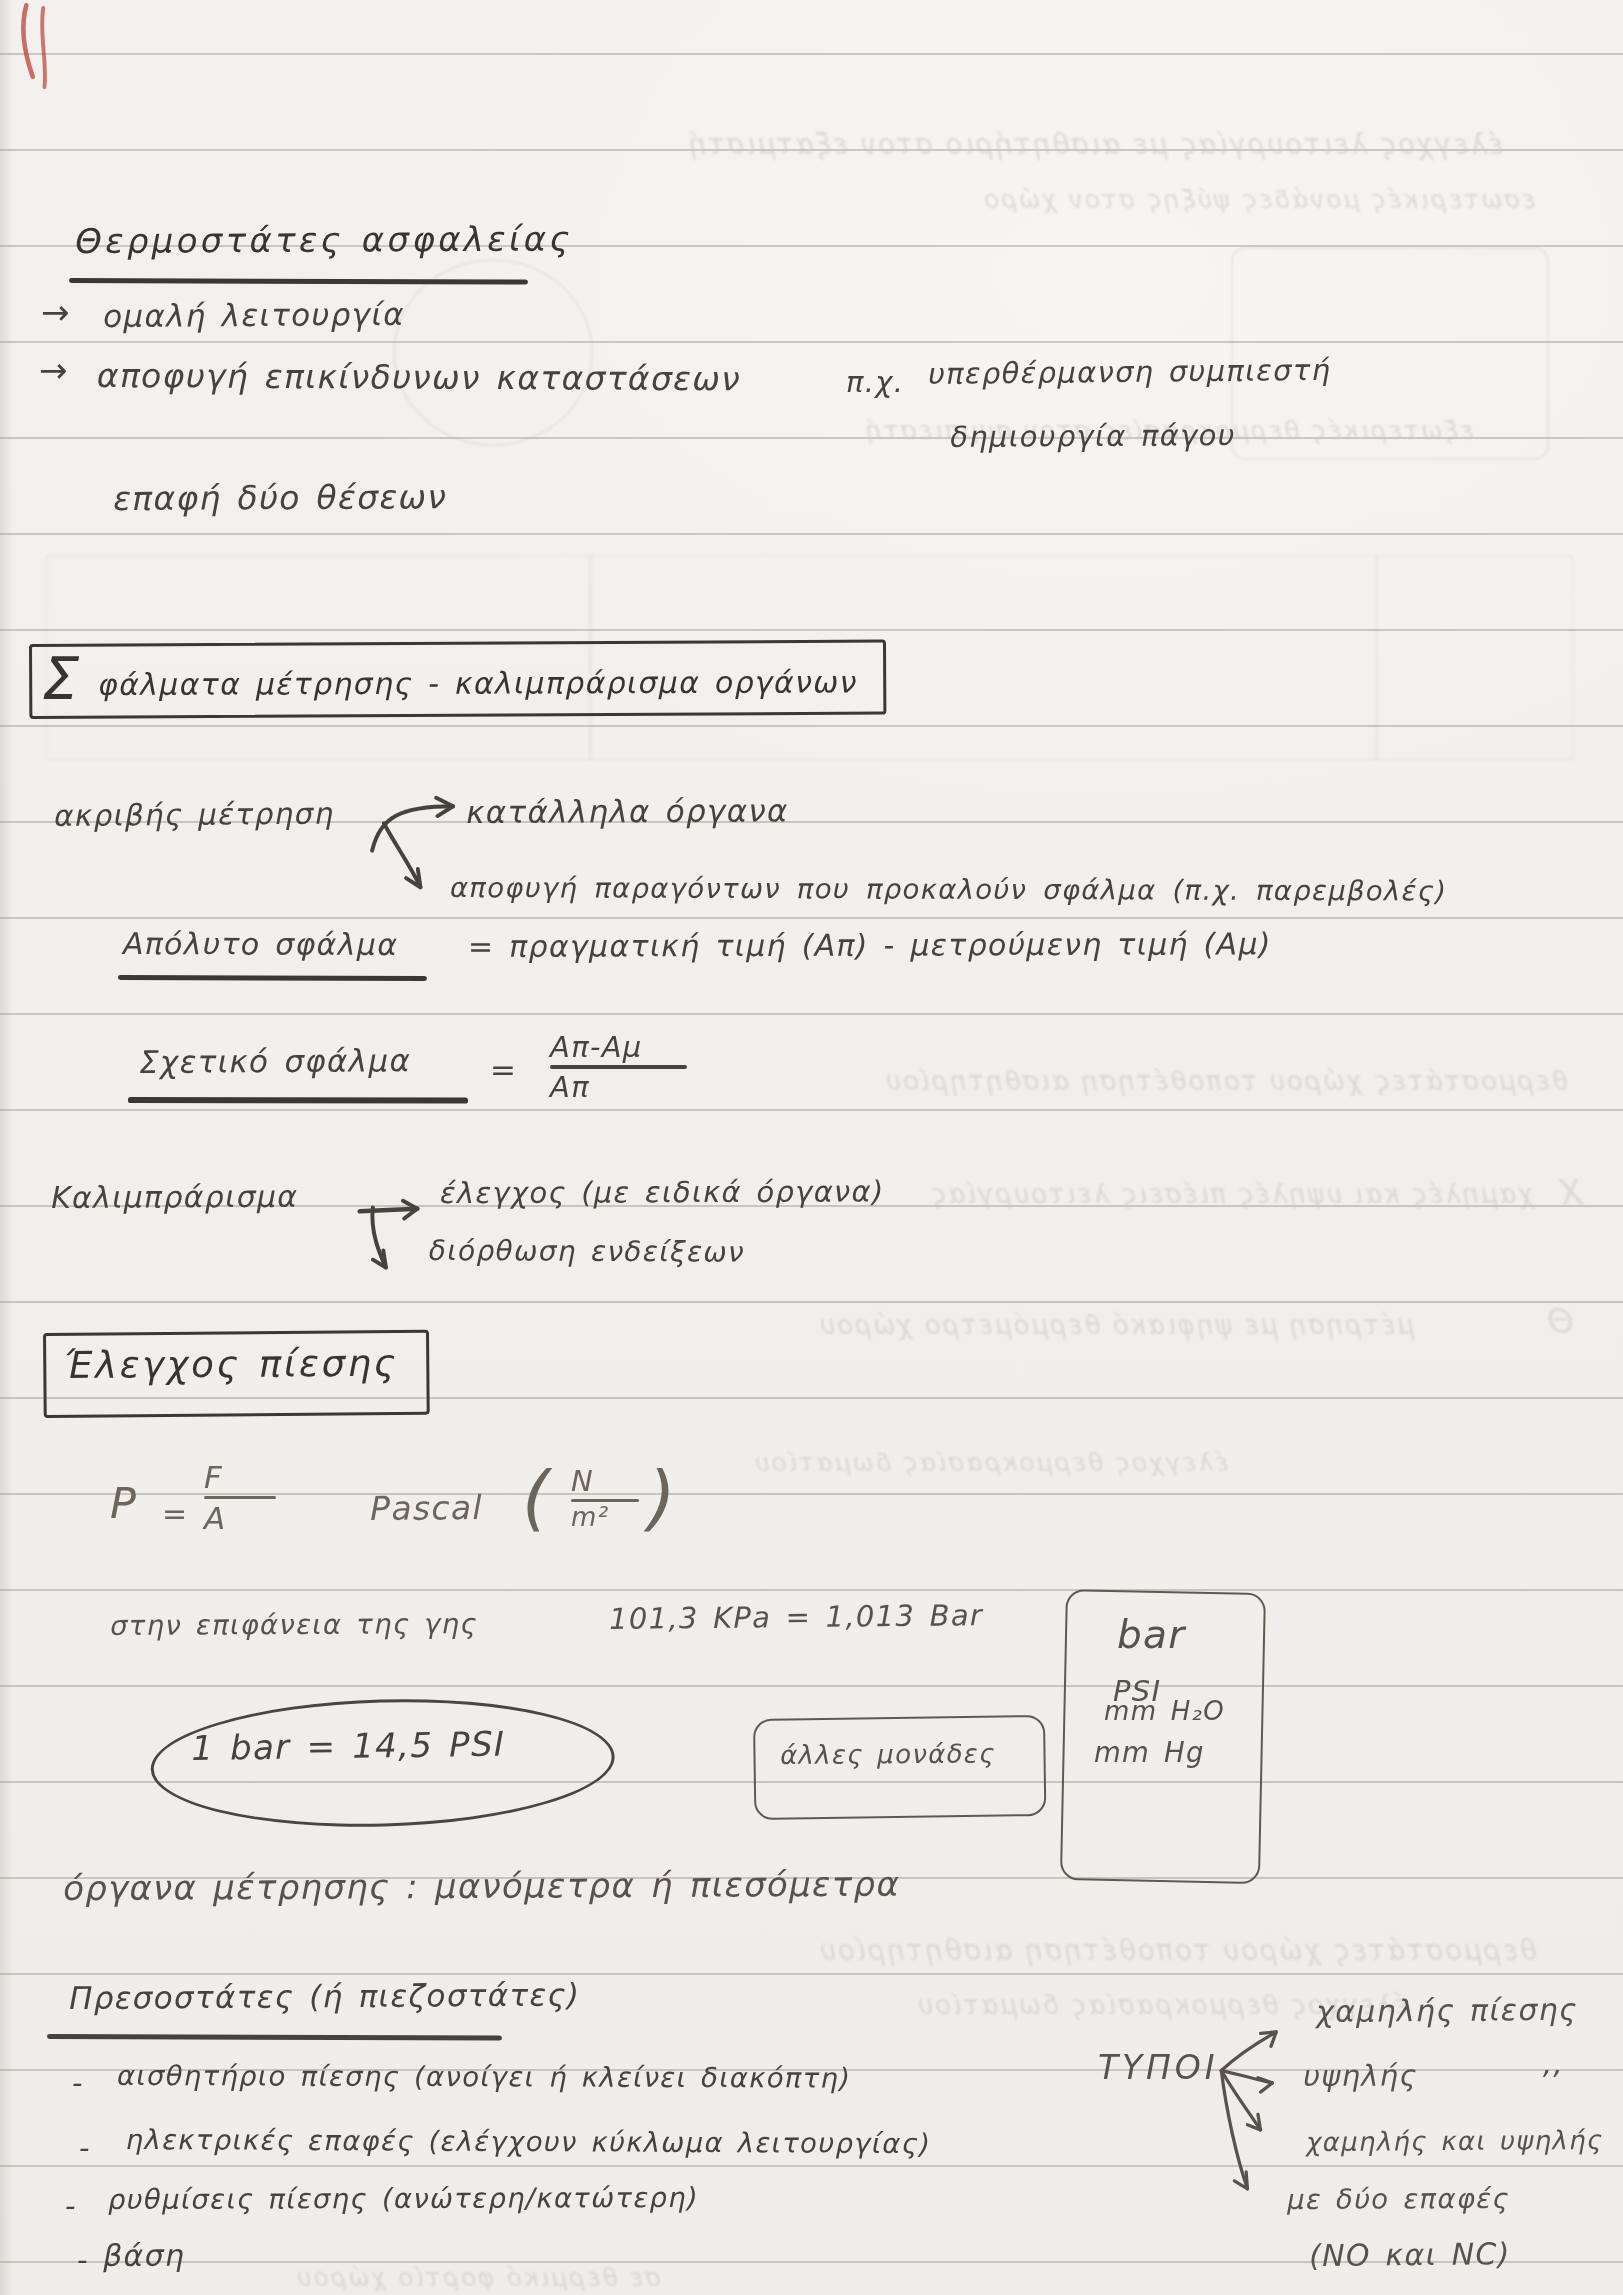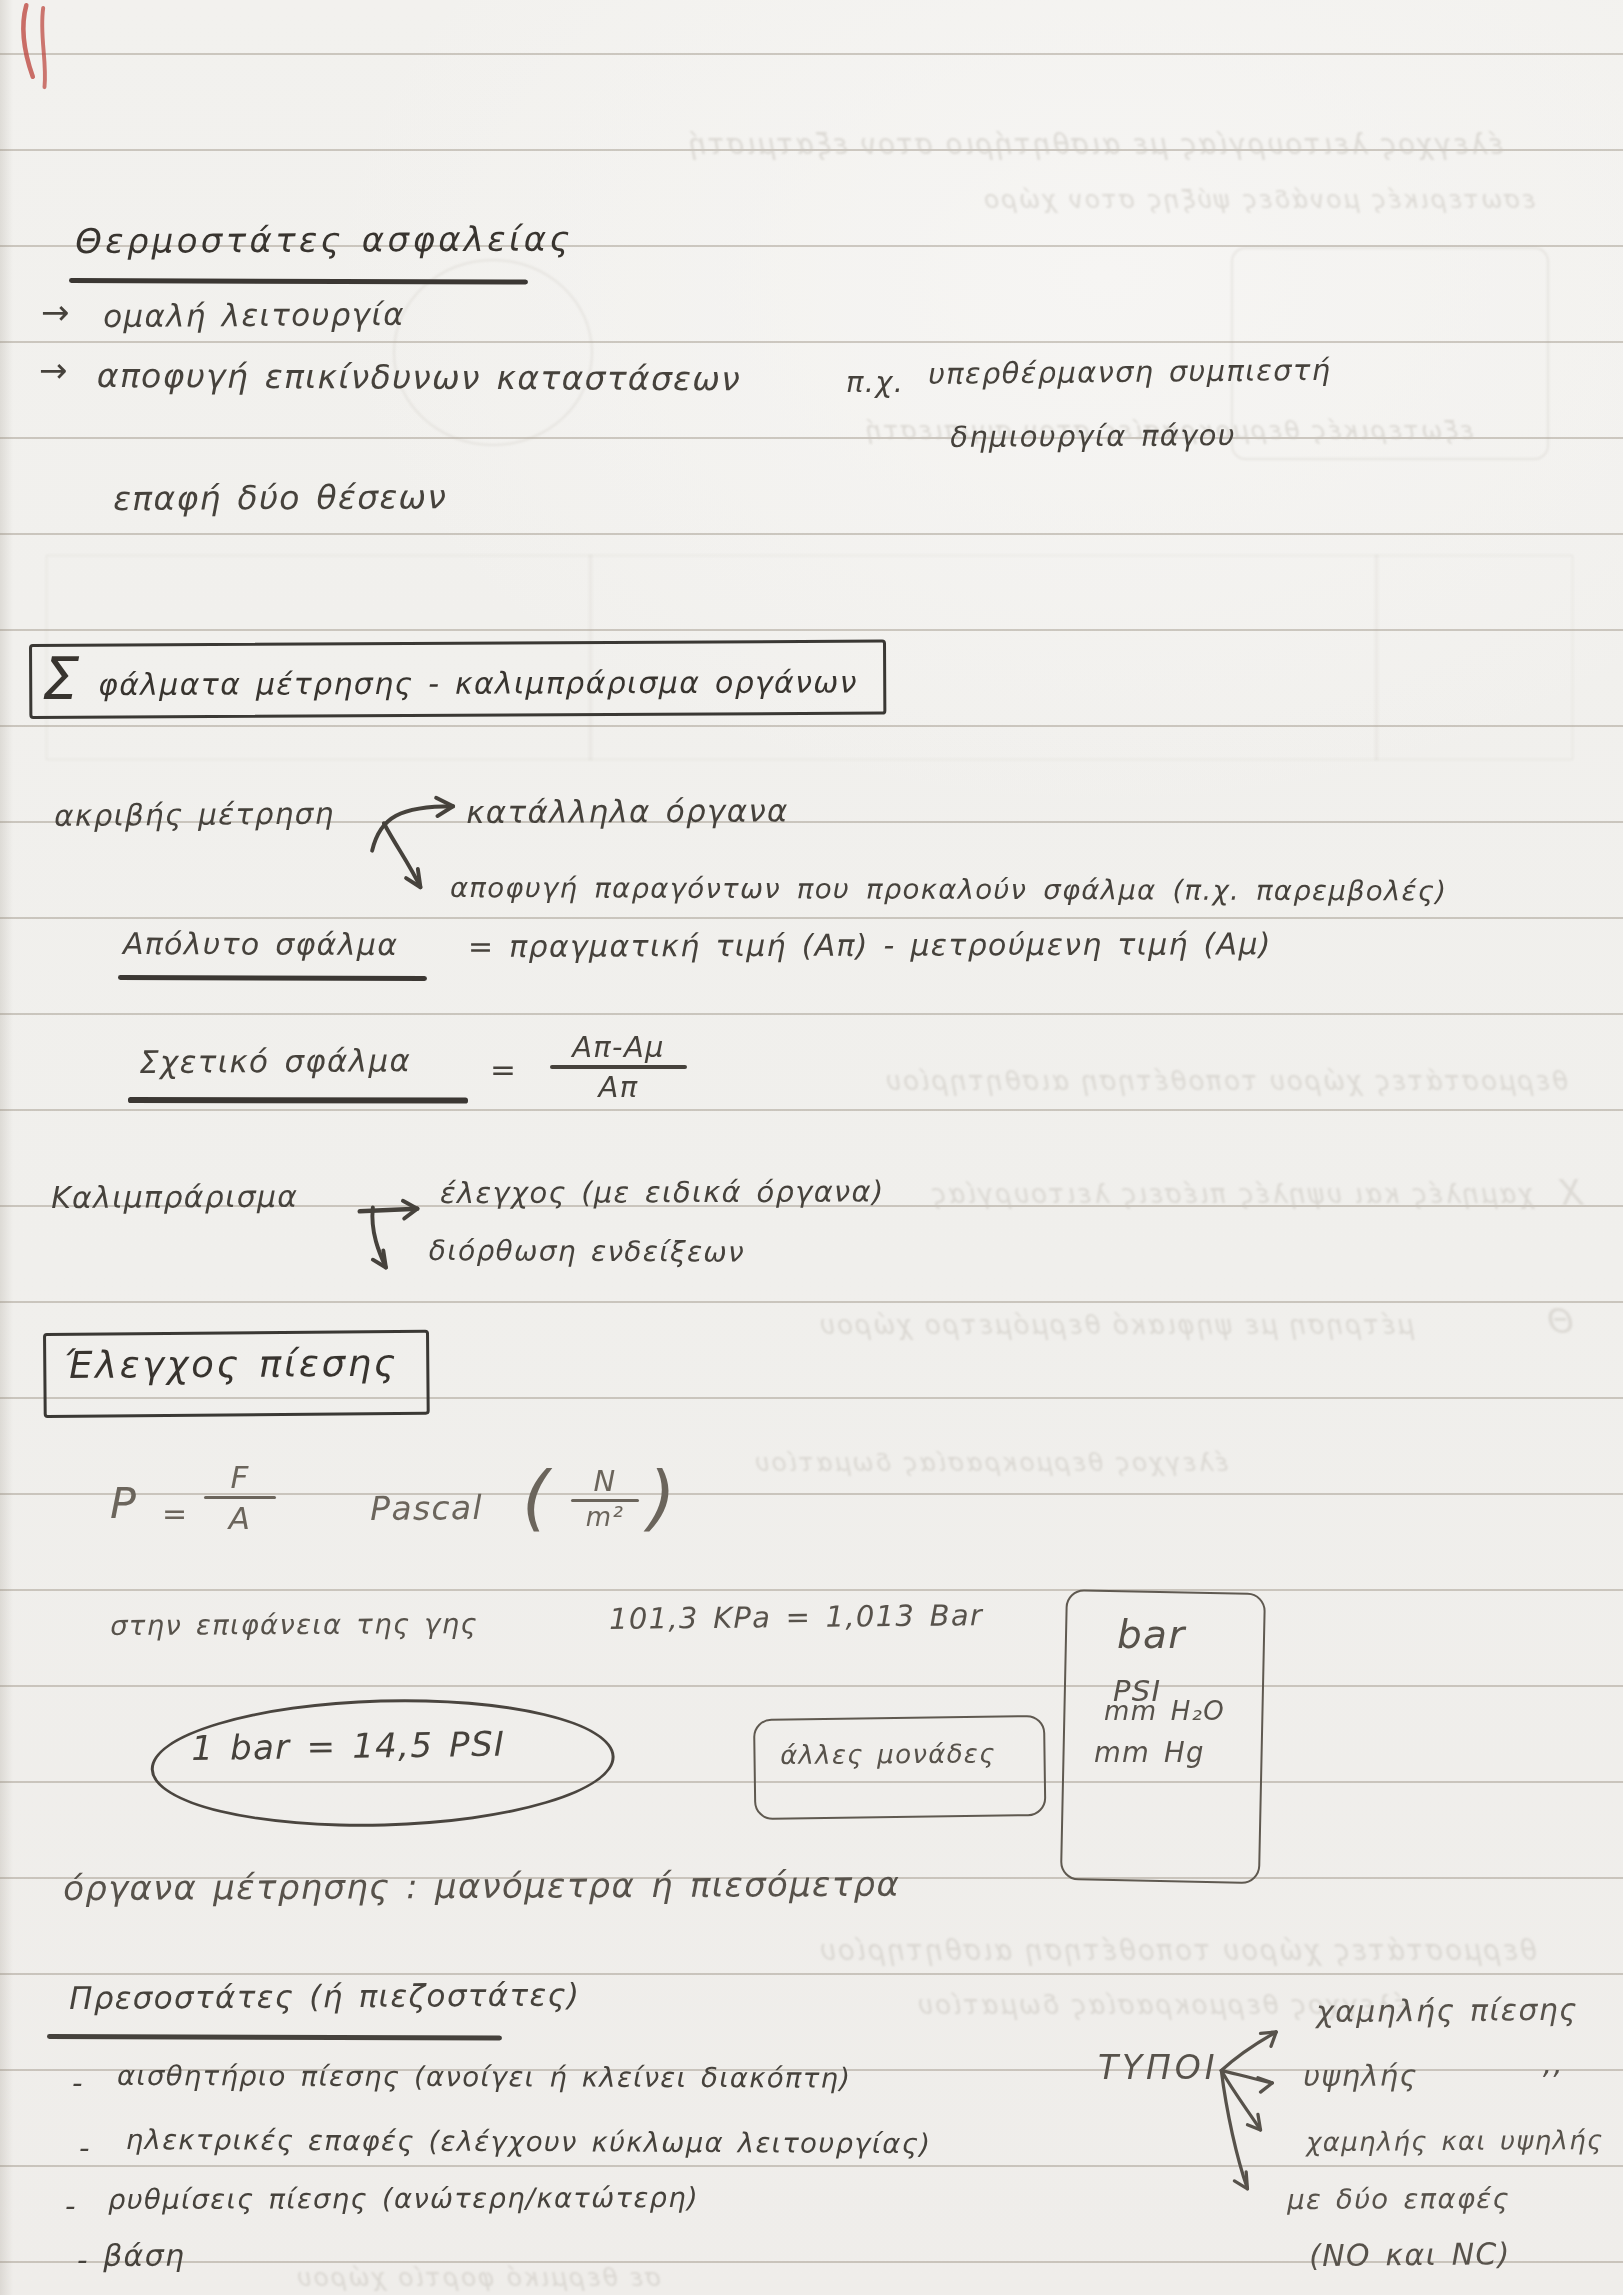--- a/index.html
+++ b/index.html
@@ -32,21 +32,21 @@
     line-height:1.05;
     transform-origin:left top;
   }
   .dark{color:#38342f;}
   .pencil{color:#6b655c;}
   .mid{color:#57524b;}
   .stroke{position:absolute;background:#3b3733;border-radius:2.6px;transform-origin:left top;}
   .hand-box{position:absolute;border:3.3px solid #3a3834;border-radius:3.9px;transform-origin:left top;background:transparent;}
   .soft-box{position:absolute;border:2.6px solid #5f5950;border-radius:18.3px;transform-origin:left top;background:transparent;}
   .hand-ellipse{position:absolute;border:3.3px solid #4a453f;border-radius:50%;transform-origin:left top;background:transparent;}
-  .frac{position:absolute;text-align:center;transform-origin:left top;}
+  .frac{position:absolute;text-align:left;transform-origin:left top;}
   .frac .bar{display:block;height:3.9px;background:#46423c;border-radius:2px;margin:2.6px 0;}
   .frac span{display:block;font-style:italic;letter-spacing:1.3px;}
   svg{position:absolute;overflow:visible;}
   
   .ghost{
     position:absolute;white-space:nowrap;font-style:italic;
     color:#c9c5be;opacity:.55;filter:blur(1px);
     transform:scaleX(-1);transform-origin:center;
     letter-spacing:2px;
   }

